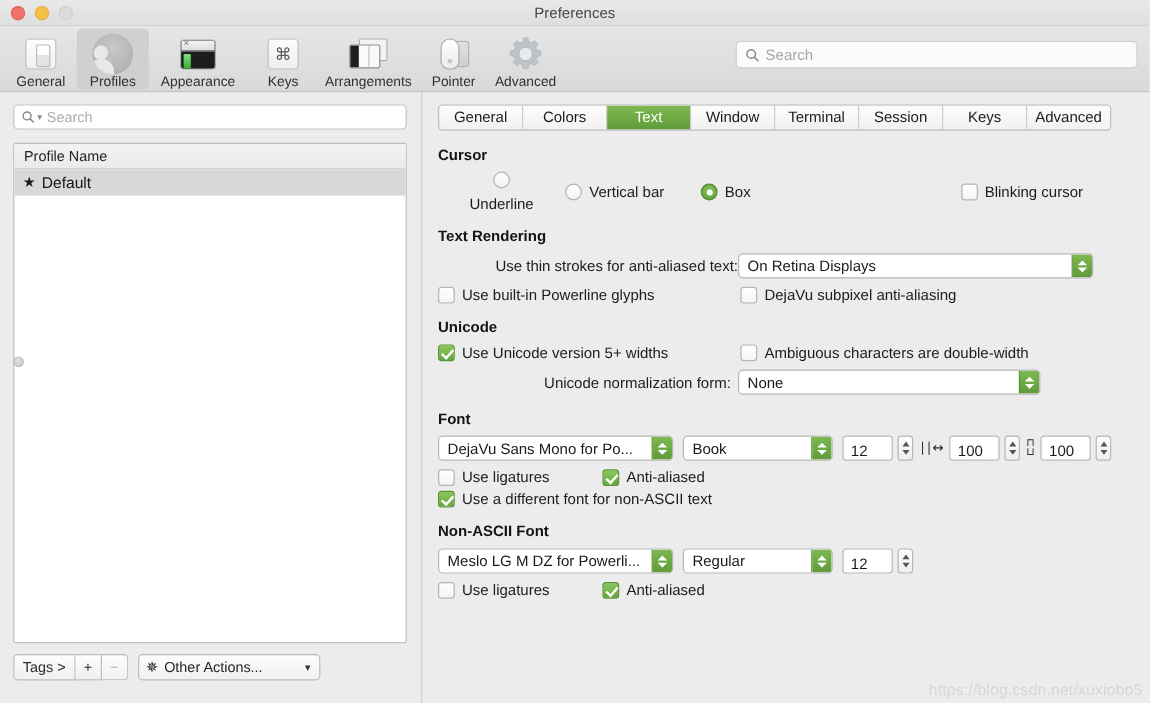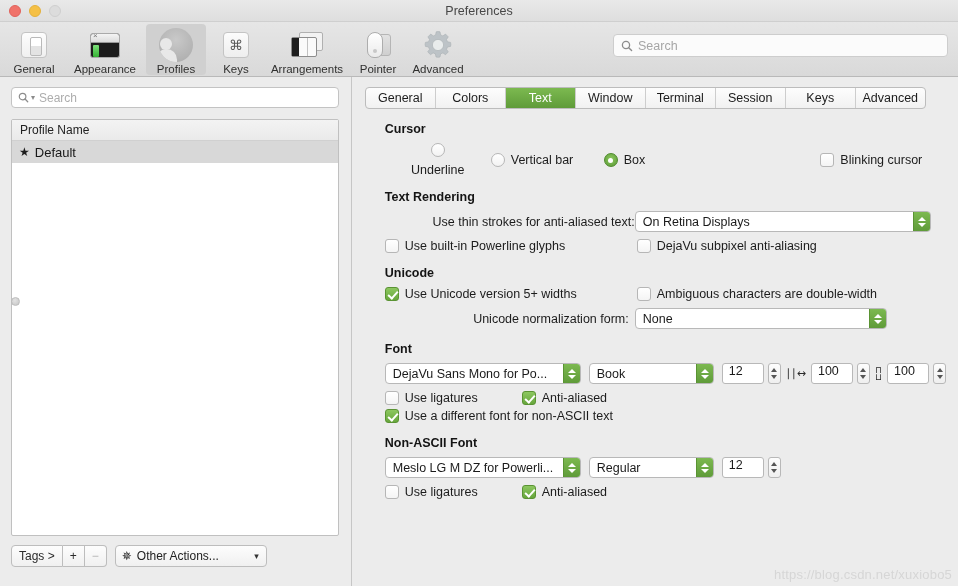--- a/index.html
+++ b/index.html
@@ -201,21 +201,21 @@
   .tab {
     flex: 1; display: flex; align-items: center; justify-content: center;
     font-size: 12.5px; color: #1c1c1c; border-right: 1px solid #cdcdcd;
   }
   .tab:last-child { border-right: none; }
   .tab.active {
     background: linear-gradient(#7cb950, #5f9b39);
     color: #fff; font-weight: normal;
   }
 
-  .sect { margin-top: 13px; margin-left: 20px; }
+  .sect { margin-top: 13px; }
   .sect-title { font-size: 12.5px; font-weight: bold; color: #141414; }
   .row { display: flex; align-items: center; margin-top: 7px; }
   .lbl { font-size: 12.5px; color: #1c1c1c; }
 
   
   .radio { display: flex; align-items: center; gap: 6px; }
   .rbox {
     width: 14px; height: 14px; border-radius: 50%;
     background: linear-gradient(#ffffff,#f2f2f2); border: 1px solid #b6b6b6;
   }
@@ -257,21 +257,21 @@
     display: flex; flex-direction: column; align-items: center; justify-content: center;
     gap: 2px;
   }
   .ar-up, .ar-dn { width: 0; height: 0; border-left: 4px solid transparent; border-right: 4px solid transparent; }
   .ar-up { border-bottom: 4px solid #fff; }
   .ar-dn { border-top: 4px solid #fff; }
 
   
   .numf {
     height: 21px; width: 42px; background: #fff; border: 1px solid #b8b8b8;
-    border-radius: 3px; display: flex; align-items: flex-start; padding-left: 6px;
+    border-radius: 3px; display: flex; align-items: flex-end; padding-left: 6px;
     font-size: 12.5px; color: #1a1a1a;
   }
   .stepper {
     width: 13px; height: 21px; margin-left: 4px;
     background: linear-gradient(#fdfdfd,#efefef); border: 1px solid #b8b8b8;
     border-radius: 3px; display: flex; flex-direction: column;
     align-items: center; justify-content: center; gap: 3px;
   }
   .st-up { width:0;height:0;border-left:3px solid transparent;border-right:3px solid transparent;border-bottom:4px solid #555; }
   .st-dn { width:0;height:0;border-left:3px solid transparent;border-right:3px solid transparent;border-top:4px solid #555; }
@@ -301,38 +301,38 @@
 
 <div class="toolbar">
 
   <div class="tbitem">
     <div class="tbicon">
         <div class="ic-general"></div>
       </div>
     <div class="tblabel">General</div>
   </div>
 
+  <div class="tbitem sel">
+    <div class="tbicon">
+      <div class="ic-profiles">
+          <div class="head"></div>
+          <div class="body"></div>
+        </div>
+    </div>
+    <div class="tblabel">Profiles</div>
+  </div>
+
   <div class="tbitem wide">
     <div class="tbicon">
       <div class="ic-appear">
           <div class="bar"></div>
           <div class="grn"></div>
         </div>
     </div>
     <div class="tblabel">Appearance</div>
-  </div>
-
-  <div class="tbitem sel">
-    <div class="tbicon">
-      <div class="ic-profiles">
-          <div class="head"></div>
-          <div class="body"></div>
-        </div>
-    </div>
-    <div class="tblabel">Profiles</div>
   </div>
 
   <div class="tbitem">
     <div class="tbicon">
         <div class="ic-keys">⌘</div>
       </div>
     <div class="tblabel">Keys</div>
   </div>
 
   <div class="tbitem wide">

